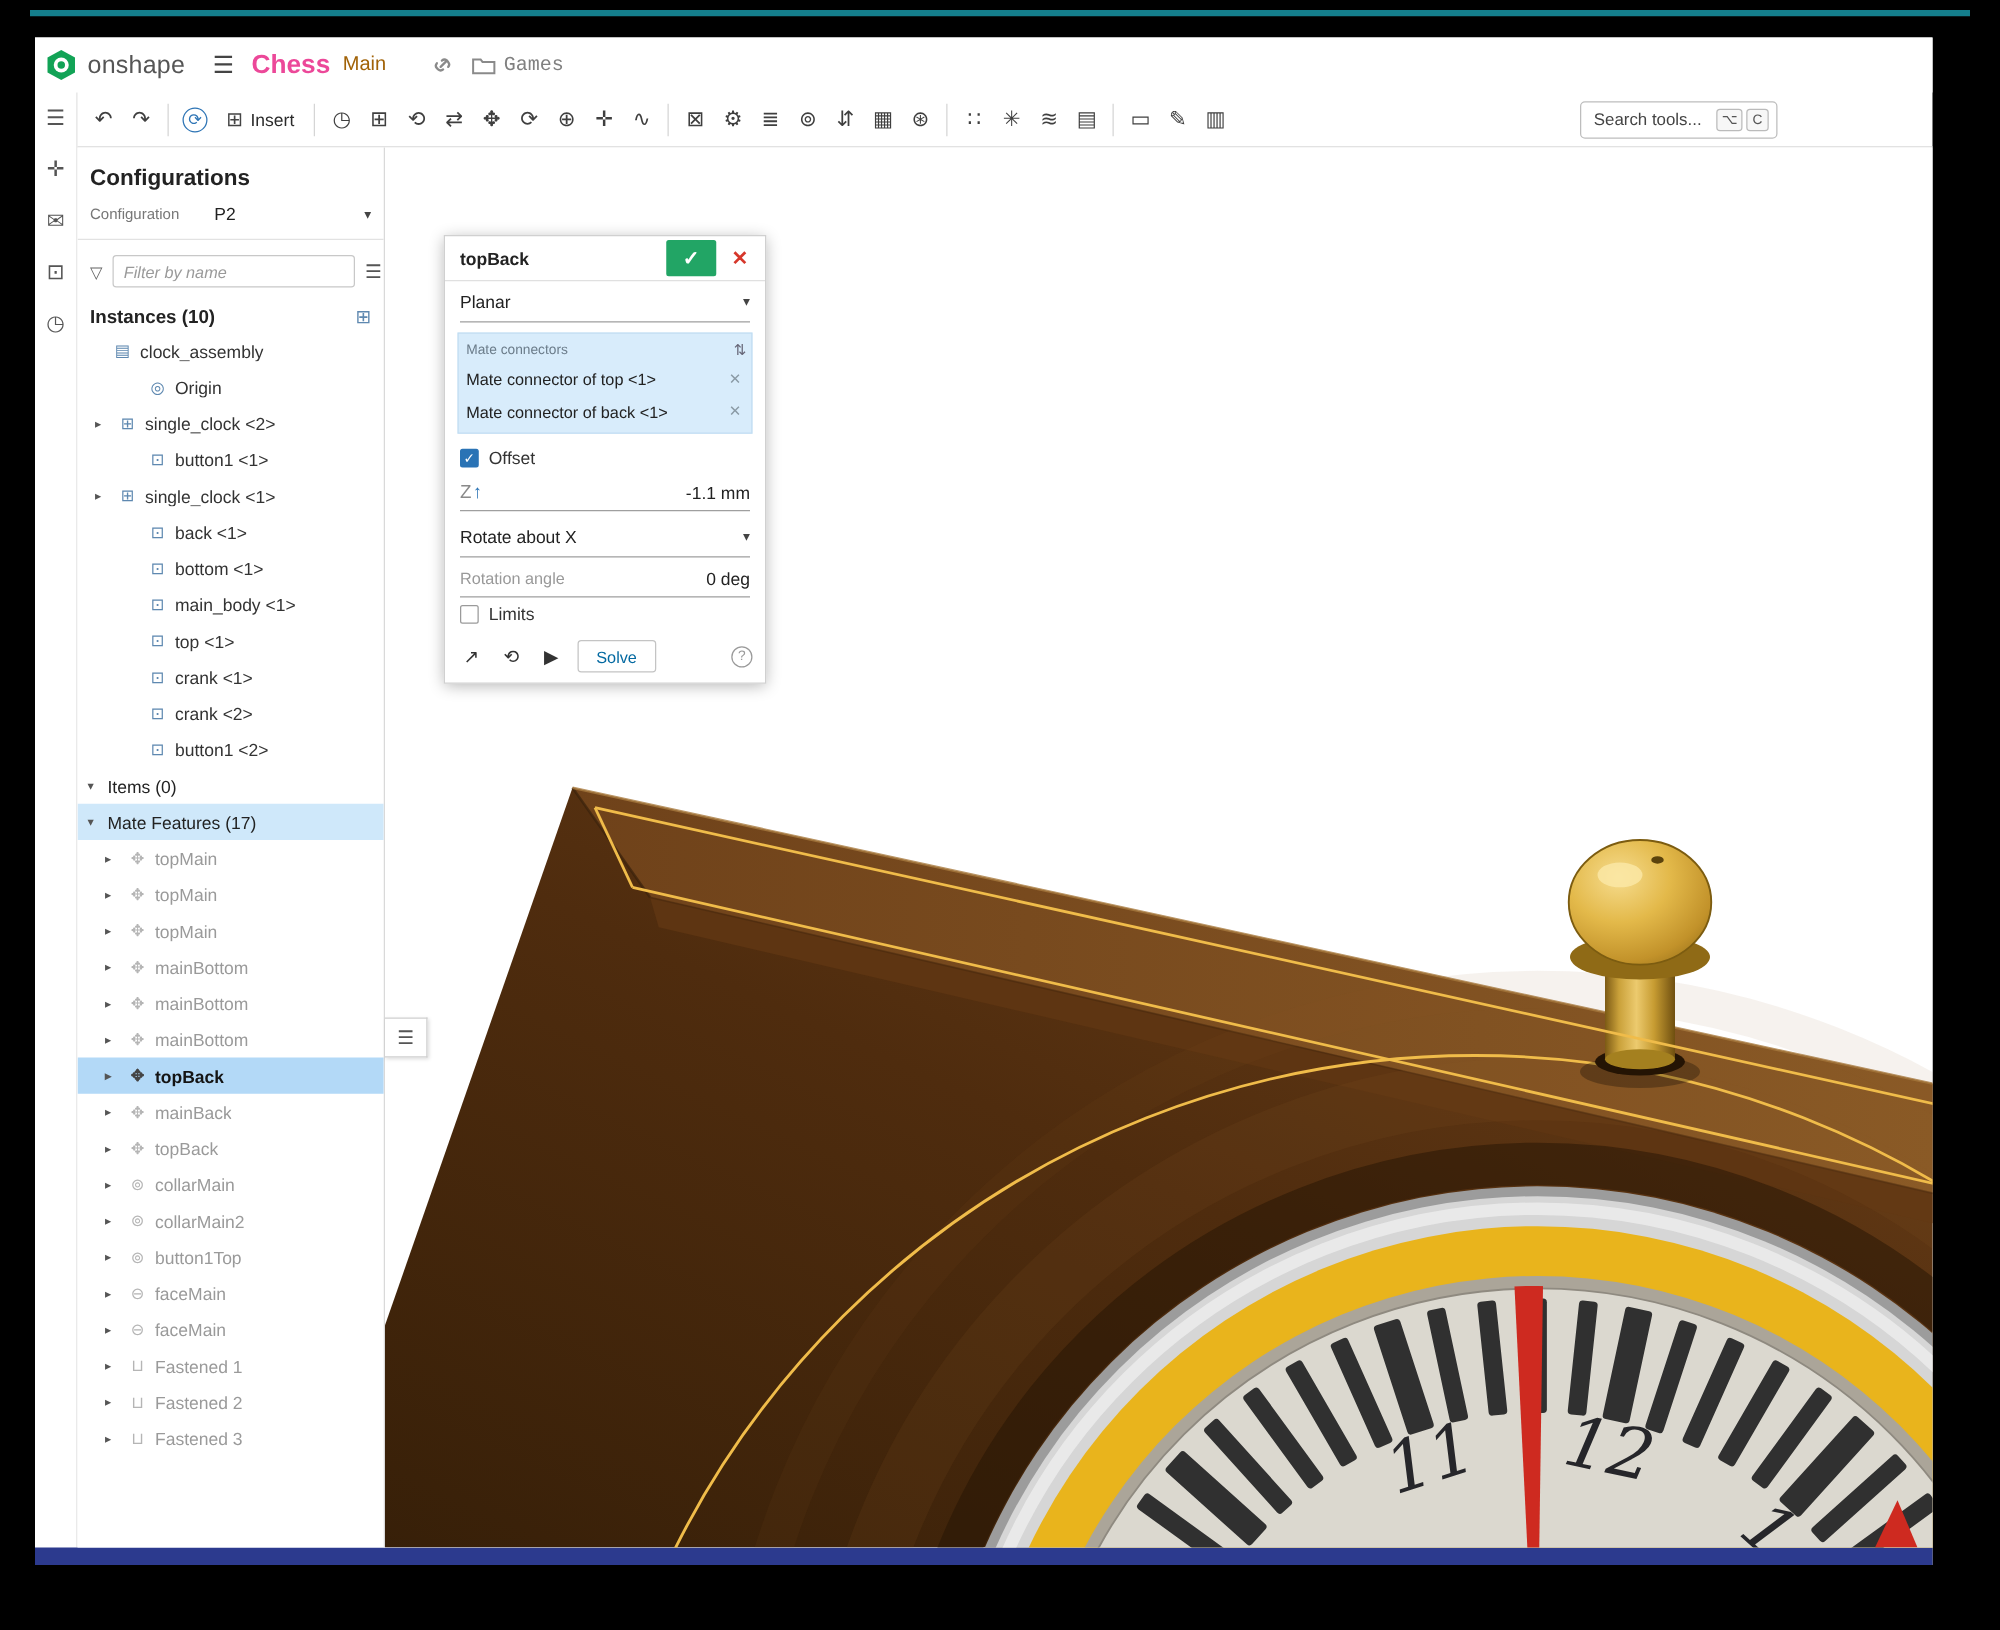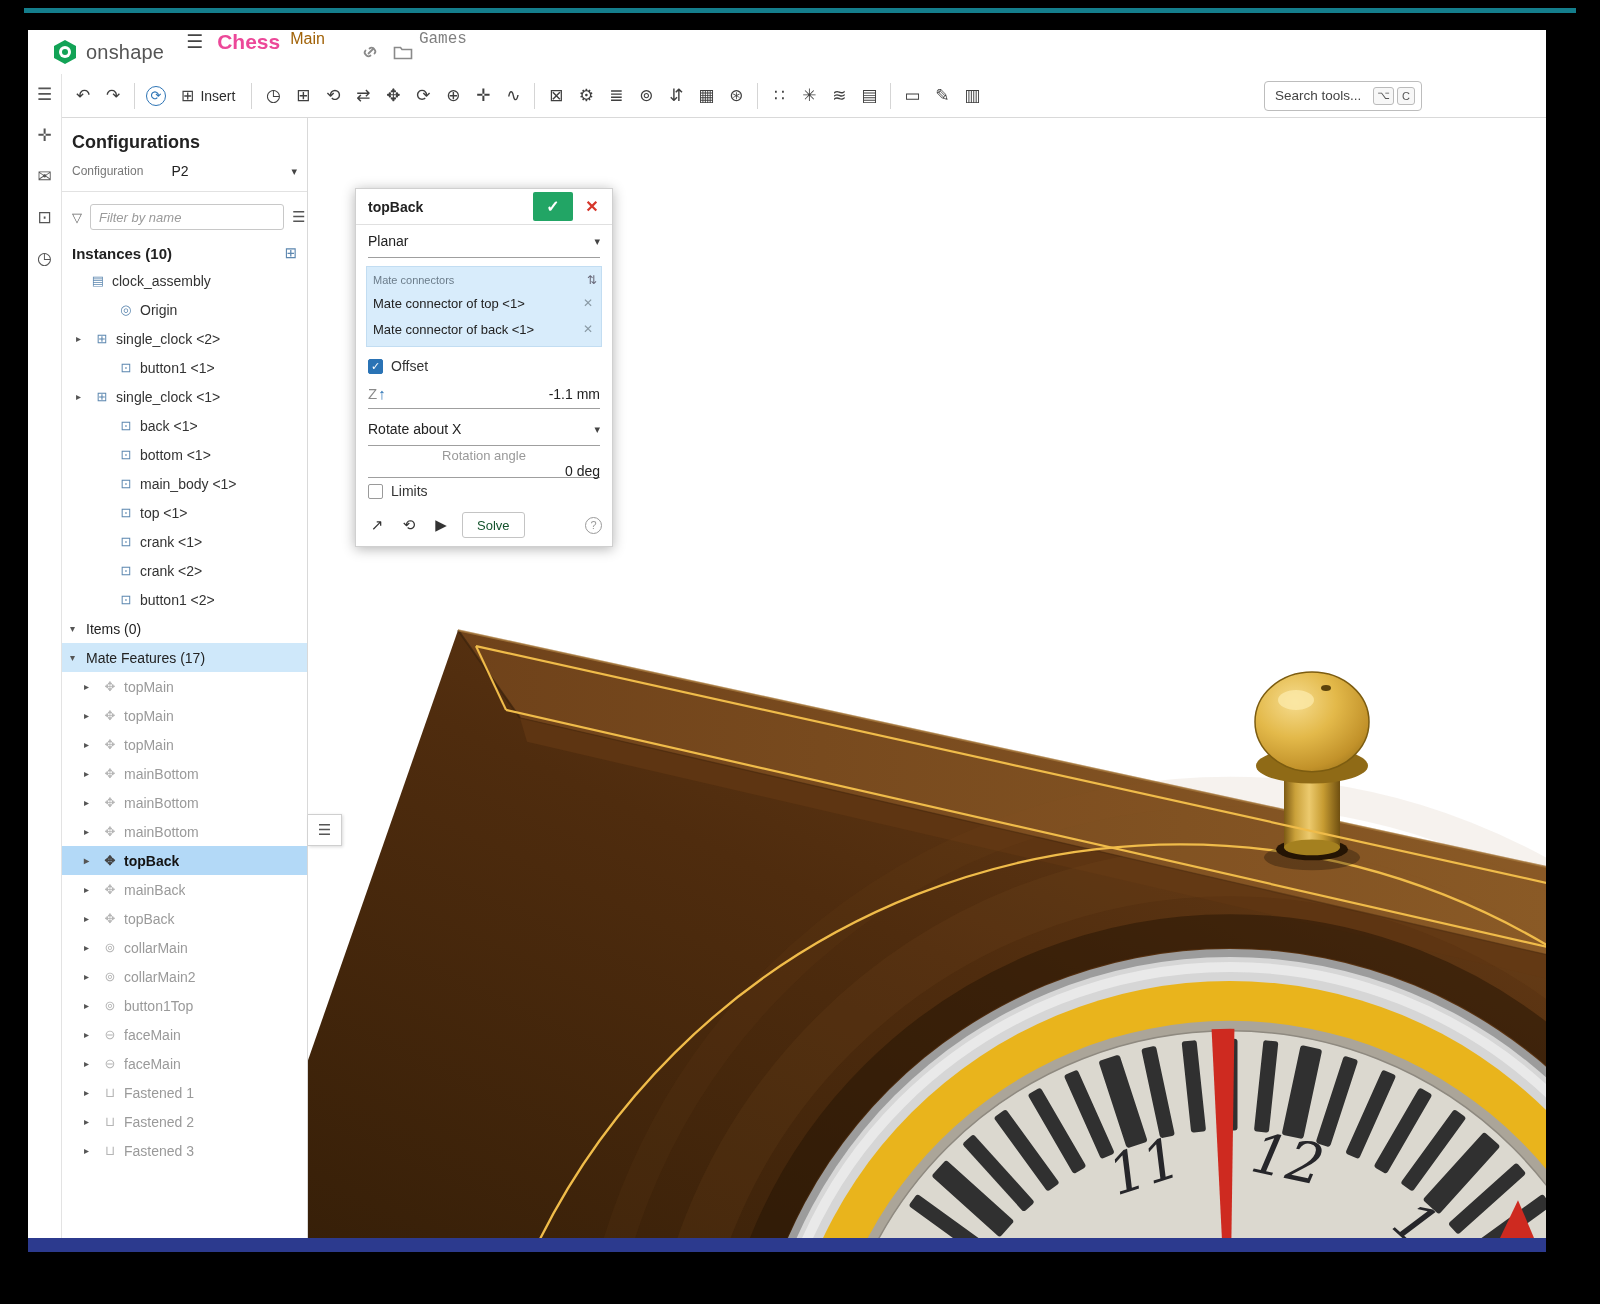--- a/index.html
+++ b/index.html
@@ -1,21 +1,21 @@
 <!DOCTYPE html>
 <html><head>
 <meta charset="utf-8">
 <style>
   html,body{margin:0;padding:0;width:1600px;height:1304px;background:#000;overflow:hidden;
     font-family:"Liberation Sans",sans-serif;-webkit-font-smoothing:antialiased;}
   *{box-sizing:border-box;}
   #teal-line{position:absolute;left:24px;top:8px;width:1552px;height:5px;background:#147e8c;}
   #app{position:absolute;left:28px;top:30px;width:1518px;height:1222px;background:#fff;display:flex;flex-direction:column;}
   
-  .header{height:44px;display:flex;padding:0 24px;background:#fff;flex:0 0 44px;}
+  .header{height:44px;display:flex;align-items:center;padding:0 8px;background:#fff;flex:0 0 44px;}
   .brand{display:flex;align-items:center;gap:8px;}
   .brand-text{font-size:20px;color:#555;letter-spacing:.2px;}
   .hamburger{font-size:19px;color:#444;margin:0 14px 0 22px;cursor:pointer;}
   .doc-title{font-size:21px;font-weight:700;color:#ec4899;margin-right:10px;}
   .workspace{font-size:16px;color:#a16207;margin-right:36px;}
   .hdr-ic{color:#8a8a8a;margin-right:14px;display:flex;align-items:center;}
   .folder-label{font-size:16px;color:#808080;margin-left:-8px;font-family:Liberation Mono, monospace;}
   
   .body{flex:1;display:flex;min-height:0;}
   .strip{width:34px;border-right:1px solid #e3e3e3;display:flex;flex-direction:column;align-items:center;padding-top:10px;gap:20px;flex:0 0 34px;}
@@ -82,26 +82,26 @@
   .conn-row{height:26px;display:flex;align-items:center;font-size:13px;color:#222;cursor:pointer;}
   .conn-row .x{margin-left:auto;color:#8a9aa5;font-size:12px;cursor:pointer;padding:0 4px;}
   .chk-row{display:flex;align-items:center;padding:5px 12px;gap:8px;font-size:14px;color:#333;}
   .chk{width:15px;height:15px;border-radius:2px;display:flex;align-items:center;justify-content:center;font-size:11px;}
   .chk.on{background:#2a73b5;color:#fff;border:1px solid #2a73b5;}
   .chk.off{background:#fff;border:1px solid #9a9a9a;color:transparent;}
   .z-row{height:30px;margin:0 12px;border-bottom:1px solid #9f9f9f;display:flex;align-items:center;font-size:15px;}
   .z-row .zl{color:#8a8a8a;}
   .z-row .zar{color:#2a73b5;font-weight:700;margin-left:1px;}
   .z-row .val{margin-left:auto;font-size:14px;color:#222;}
-  .sub-row{height:30px;margin:2px 12px 0 12px;border-bottom:1px solid #9f9f9f;display:flex;align-items:center;flex-direction:column;}
+  .sub-row{height:30px;margin:2px 12px 0 12px;border-bottom:1px solid #9f9f9f;display:flex;align-items:center;}
   .sub-row .sl{font-size:13px;color:#999;}
   .sub-row .val{margin-left:auto;font-size:14px;color:#222;}
   .dlg-footer{height:42px;display:flex;align-items:center;padding:0 10px;gap:10px;}
   .f-ic{font-size:15px;color:#333;cursor:pointer;width:22px;text-align:center;}
-  .solve-btn{height:26px;padding:0 14px;border:1px solid #c4c4c4;border-radius:3px;background:#fff;font-size:13px;color:#14532d;cursor:pointer;font-family:"Liberation Sans",sans-serif;text-align:right;}
+  .solve-btn{height:26px;padding:0 14px;border:1px solid #c4c4c4;border-radius:3px;background:#fff;font-size:13px;color:#0369a1;cursor:pointer;font-family:"Liberation Sans",sans-serif;text-align:right;}
   .help{margin-left:auto;width:17px;height:17px;border:1.4px solid #9a9a9a;border-radius:50%;color:#9a9a9a;font-size:11px;display:flex;align-items:center;justify-content:center;cursor:pointer;}
   
   .bottombar{height:14px;background:#2c3a8e;flex:0 0 14px;}
 </style>
 </head>
 <body>
 
 <div id="teal-line" data-name="top-accent-line"></div>
 
 <div id="app" data-name="onshape-app-window">

